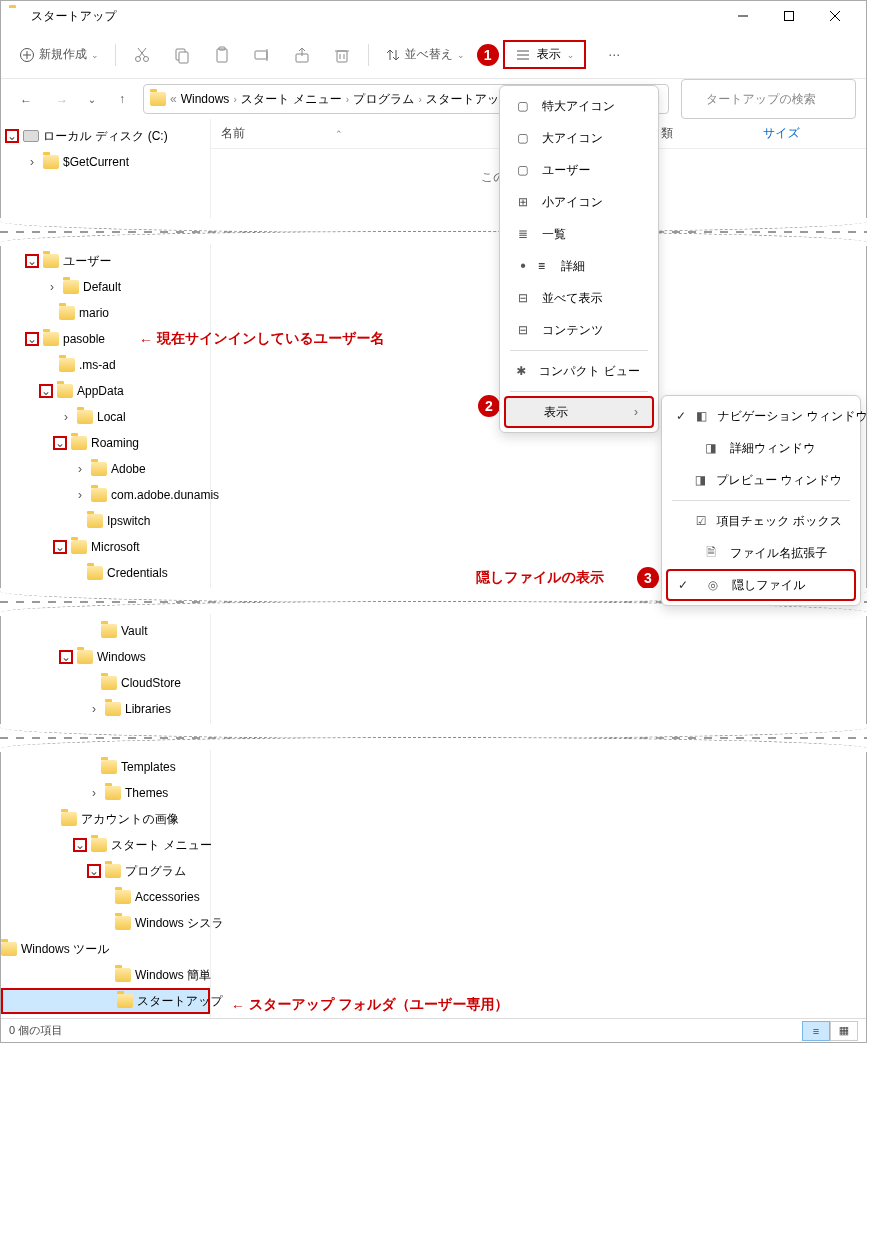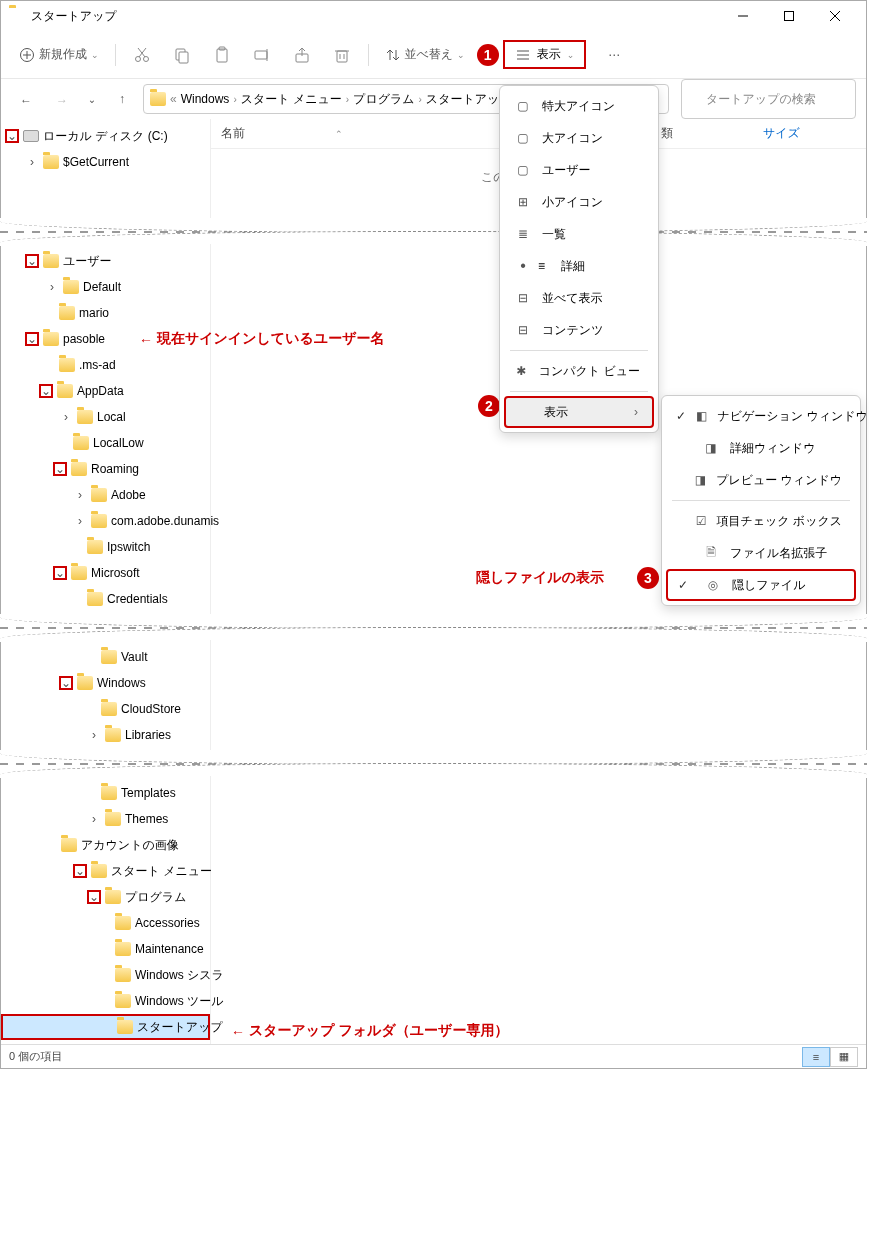--- a/index.html
+++ b/index.html
@@ -316,24 +316,20 @@
       <div class="tree-item" style="padding-left:38px">
           <span class="expand boxed">⌄</span>
           <span class="folder-icon"></span>
           <span>AppData</span>
         </div>
       <div class="tree-item" style="padding-left:58px">
           <span class="expand">›</span>
           <span class="folder-icon"></span>
           <span>Local</span>
         </div>
-      <div class="tree-item" style="padding-left:72px">
-          <span class="folder-icon"></span>
-          <span>LocalLow</span>
-        </div>
       <div class="tree-item" style="padding-left:52px">
           <span class="expand boxed">⌄</span>
           <span class="folder-icon"></span>
           <span>Roaming</span>
         </div>
       <div class="tree-item" style="padding-left:72px">
           <span class="expand">›</span>
           <span class="folder-icon"></span>
           <span>Adobe</span>
         </div>
@@ -415,29 +411,29 @@
           <span class="expand boxed">⌄</span>
           <span class="folder-icon"></span>
           <span>プログラム</span>
         </div>
       <div class="tree-item" style="padding-left:114px">
           <span class="folder-icon"></span>
           <span>Accessories</span>
         </div>
       <div class="tree-item" style="padding-left:114px">
           <span class="folder-icon"></span>
-          <span>Maintenance</span>
+          <span>Windows シスラ</span>
+        </div>
+      <div class="tree-item" style="">
+          <span class="folder-icon"></span>
+          <span>Windows ツール</span>
         </div>
       <div class="tree-item" style="padding-left:114px">
           <span class="folder-icon"></span>
-          <span>Windows シスラ</span>
-        </div>
-      <div class="tree-item" style="padding-left:114px">
-          <span class="folder-icon"></span>
-          <span>Windows ツール</span>
+          <span>Windows 簡単</span>
         </div>
       <div class="tree-item selected redbox-item" style="padding-left:114px">
           <span class="folder-icon"></span>
           <span>スタートアップ</span>
         </div>
     </div>
     <div class="main">
       <span class="annot" style="position:absolute;bottom:4px;left:20px">←  スターアップ フォルダ（ユーザー専用）</span>
     </div>
   </div>

